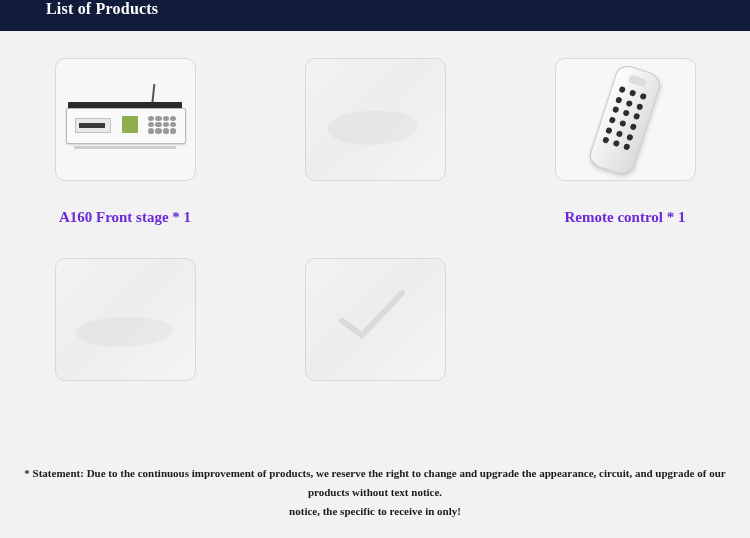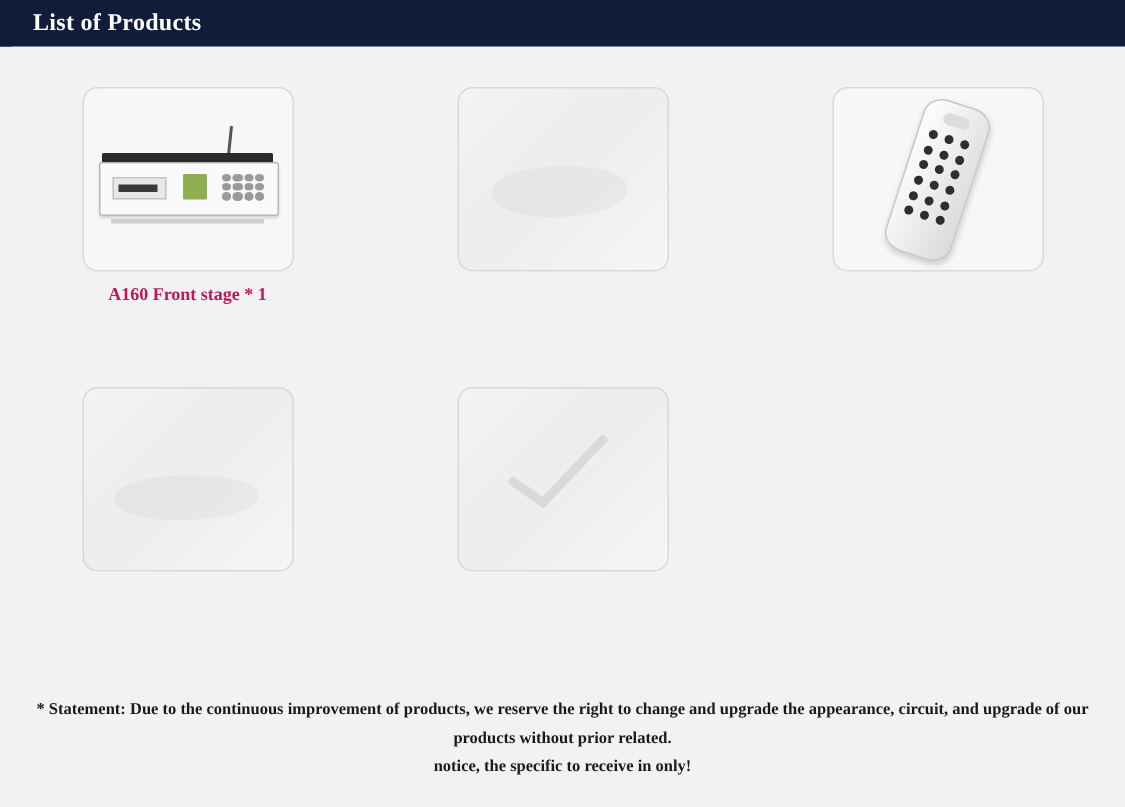--- a/index.html
+++ b/index.html
@@ -22,21 +22,22 @@
   }
   
   .header {
     position: absolute;
     left: 0;
     top: 0;
     width: 750px;
     height: 31px;
     background: #101c3a;
     display: flex;
-    align-items: center;
+    align-items: flex-start;
+    gap: 24px;
   }
   .header-accent {
     width: 8px;
     height: 31px;
     background: #101c3a;
   }
   .header-title {
     color: #ffffff;
     font-family: "Liberation Serif", serif;
     font-weight: bold;
@@ -71,25 +72,25 @@
     position: relative;
     overflow: hidden;
     display: flex;
     align-items: center;
     justify-content: center;
   }
   .thumb-blank {
     background: linear-gradient(135deg, #f3f3f3 0%, #ededed 45%, #f5f5f5 100%);
   }
   .caption {
-    margin-top: 8px;
+    margin-top: 28px;
     font-family: "Liberation Serif", serif;
     font-weight: bold;
-    font-size: 12px;
-    color: #be185d;
+    font-size: 15px;
+    color: #6d28d9;
     text-align: center;
     min-height: 18px;
   }
   .caption.empty {
     visibility: hidden;
   }
 
   
   .amp {
     width: 118px;
@@ -320,20 +321,21 @@
               <i></i>
             <i></i>
               <i></i>
               <i></i>
             <i></i>
               <i></i>
               <i></i>
           </div>
         </div>
       </div>
+      <div class="caption">Remote control * 1</div>
     </div>
 
     <div class="cell">
       <div class="thumb thumb-blank">
         <span class="ghost-blob" style="left:20px; top:58px; width:96px; height:30px;"></span>
       </div>
       <div class="caption empty"></div>
     </div>
 
     <div class="cell">
@@ -343,17 +345,17 @@
         </svg>
       </div>
       <div class="caption empty"></div>
     </div>
 
 
   </div>
 
   <div class="footer">
     <p>* Statement: Due to the continuous improvement of products, we reserve the right to change and upgrade the appearance, circuit, and upgrade of our</p>
-    <p>products without prior related.</p>
+    <p>products without text notice.</p>
     <p>notice, the specific to receive in only!</p>
   </div>
 
 </div>
 
 </body></html>

